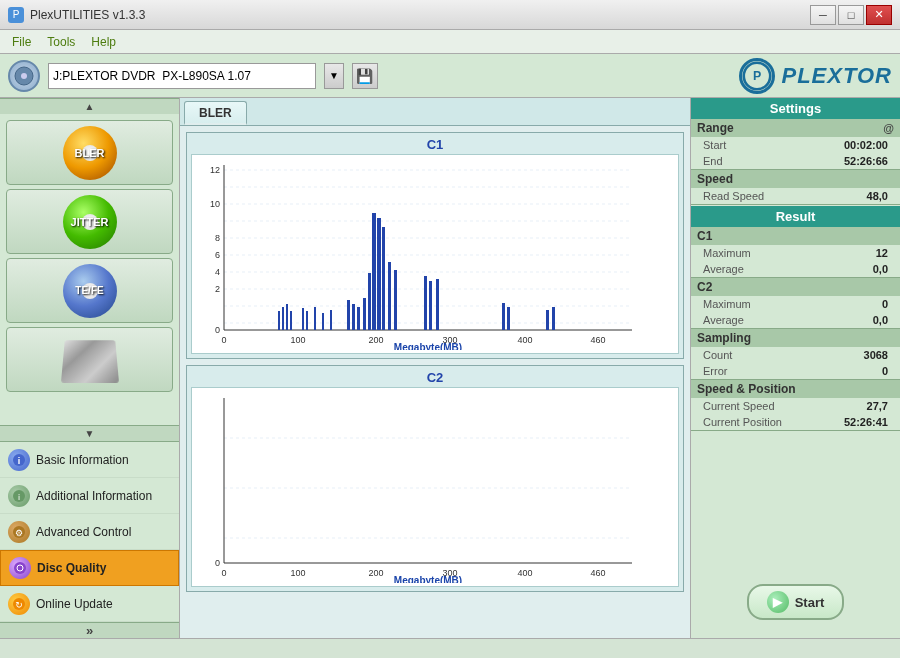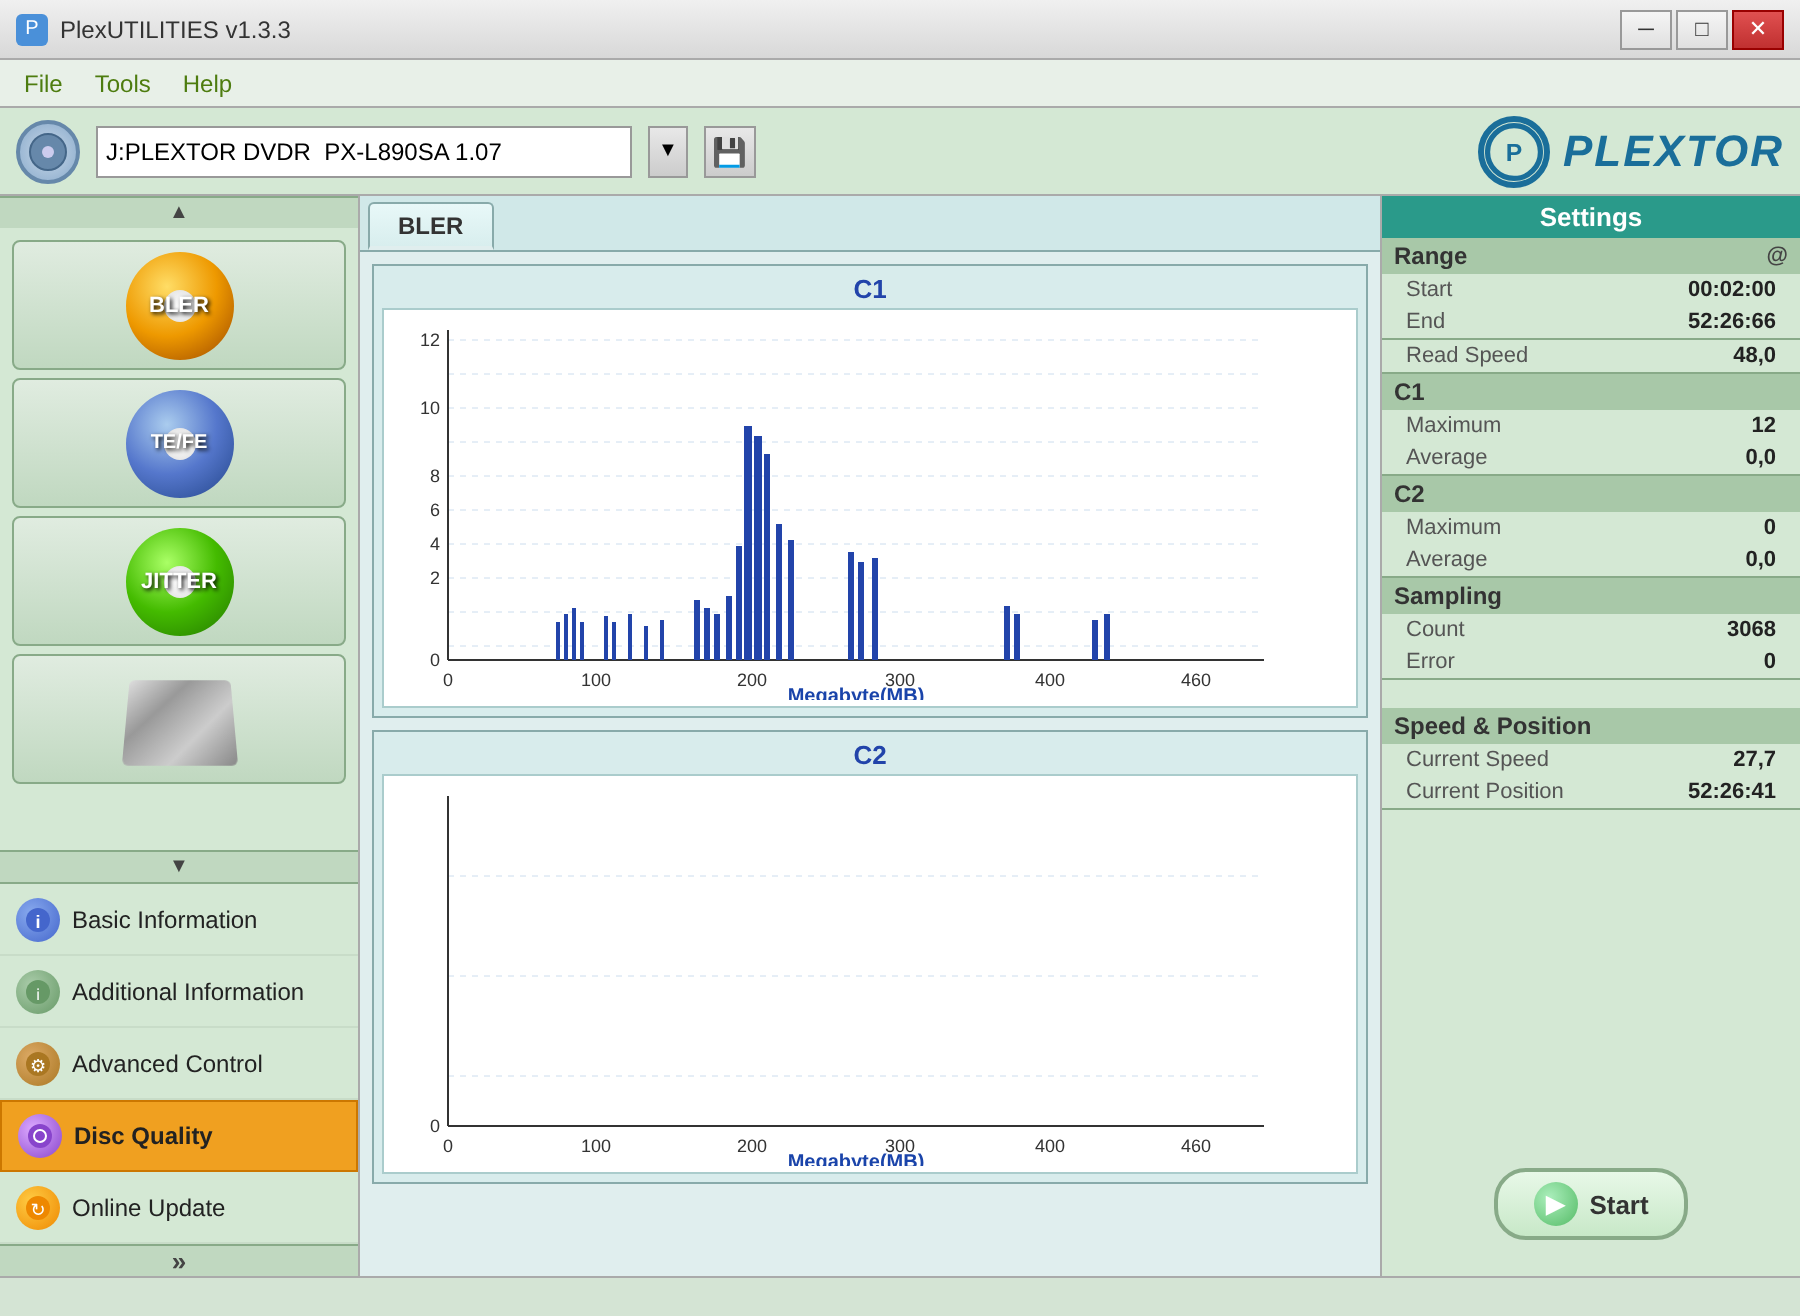--- a/index.html
+++ b/index.html
@@ -155,32 +155,32 @@
         <div style="position:relative; width:54px; height:54px;">
           <div style="width:54px;height:54px;background:radial-gradient(circle at 38% 32%, #ffdd66, #ee9900, #994400);border-radius:50%;display:flex;align-items:center;justify-content:center;position:relative;">
             <div style="width:16px;height:16px;background:radial-gradient(circle, #fff,#ddd);border-radius:50%;position:absolute;top:50%;left:50%;transform:translate(-50%,-50%);z-index:2;"></div>
             <span style="position:absolute;font-size:11px;font-weight:bold;color:white;text-shadow:1px 1px 2px #000;z-index:3;">BLER</span>
           </div>
         </div>
       </div>
 
       <div class="disc-btn" style="height:65px; display:flex; align-items:center; justify-content:center; background:linear-gradient(to bottom, #e0ece0, #c0d8c0); border:1px solid #88aa88; border-radius:4px; cursor:pointer;">
         <div style="position:relative; width:54px; height:54px;">
+          <div style="width:54px;height:54px;background:radial-gradient(circle at 38% 32%, #aaff66, #44bb00, #227700);border-radius:50%;display:flex;align-items:center;justify-content:center;position:relative;">
+            <div style="width:16px;height:16px;background:radial-gradient(circle, #fff,#ddd);border-radius:50%;position:absolute;top:50%;left:50%;transform:translate(-50%,-50%);z-index:2;"></div>
+            <span style="position:absolute;font-size:11px;font-weight:bold;color:white;text-shadow:1px 1px 2px #000;z-index:3;">JITTER</span>
+          </div>
+        </div>
+      </div>
+
+      <div class="disc-btn" style="height:65px; display:flex; align-items:center; justify-content:center; background:linear-gradient(to bottom, #e0ece0, #c0d8c0); border:1px solid #88aa88; border-radius:4px; cursor:pointer;">
+        <div style="position:relative; width:54px; height:54px;">
           <div style="width:54px;height:54px;background:radial-gradient(circle at 38% 32%, #aaccee, #5577cc, #224488);border-radius:50%;display:flex;align-items:center;justify-content:center;position:relative;">
             <div style="width:16px;height:16px;background:radial-gradient(circle, #fff,#ddd);border-radius:50%;position:absolute;top:50%;left:50%;transform:translate(-50%,-50%);z-index:2;"></div>
             <span style="position:absolute;font-size:10px;font-weight:bold;color:white;text-shadow:1px 1px 2px #000;z-index:3;">TE/FE</span>
-          </div>
-        </div>
-      </div>
-
-      <div class="disc-btn" style="height:65px; display:flex; align-items:center; justify-content:center; background:linear-gradient(to bottom, #e0ece0, #c0d8c0); border:1px solid #88aa88; border-radius:4px; cursor:pointer;">
-        <div style="position:relative; width:54px; height:54px;">
-          <div style="width:54px;height:54px;background:radial-gradient(circle at 38% 32%, #aaff66, #44bb00, #227700);border-radius:50%;display:flex;align-items:center;justify-content:center;position:relative;">
-            <div style="width:16px;height:16px;background:radial-gradient(circle, #fff,#ddd);border-radius:50%;position:absolute;top:50%;left:50%;transform:translate(-50%,-50%);z-index:2;"></div>
-            <span style="position:absolute;font-size:11px;font-weight:bold;color:white;text-shadow:1px 1px 2px #000;z-index:3;">JITTER</span>
           </div>
         </div>
       </div>
 
       <div class="disc-btn" style="height:65px; display:flex; align-items:center; justify-content:center; background:linear-gradient(to bottom, #e0ece0, #c0d8c0); border:1px solid #88aa88; border-radius:4px; cursor:pointer;">
         <div style="width:54px;height:44px;background:linear-gradient(135deg,#ddd,#999,#ccc,#888);border-radius:3px;transform:perspective(80px) rotateX(15deg);"></div>
       </div>
     </div>
 
     <div class="sidebar-scroll-btn" style="border-top:1px solid #88aa88;">▼</div>
@@ -358,26 +358,30 @@
         <span class="panel-row-label">Start</span>
         <span class="panel-row-value">00:02:00</span>
       </div>
       <div class="panel-row" style="display:flex; justify-content:space-between; padding:2px 12px; font-size:11px;">
         <span class="panel-row-label">End</span>
         <span class="panel-row-value">52:26:66</span>
       </div>
     </div>
 
     <div class="panel-section" style="border-bottom:1px solid #88aa88;">
+      <div class="panel-section-header" style="background:#a8c8a8; padding:2px 6px; font-weight:bold; font-size:12px; color:#333;">
+        <span>Speed</span>
+      </div>
       <div class="panel-row" style="display:flex; justify-content:space-between; padding:2px 12px; font-size:11px;">
         <span class="panel-row-label">Read Speed</span>
         <span class="panel-row-value">48,0</span>
       </div>
     </div>
 
+    <div id="result-header" style="background:#2a9a8a; color:white; font-weight:bold; text-align:center; padding:3px 0; font-size:13px; margin-top:1px;">Result</div>
 
     <div class="panel-section" style="border-bottom:1px solid #88aa88;">
       <div class="panel-section-header" style="background:#a8c8a8; padding:2px 6px; font-weight:bold; font-size:12px; color:#333;">
         <span>C1</span>
       </div>
       <div class="panel-row" style="display:flex; justify-content:space-between; padding:2px 12px; font-size:11px;">
         <span class="panel-row-label">Maximum</span>
         <span class="panel-row-value">12</span>
       </div>
       <div class="panel-row" style="display:flex; justify-content:space-between; padding:2px 12px; font-size:11px;">
@@ -407,21 +411,21 @@
       <div class="panel-row" style="display:flex; justify-content:space-between; padding:2px 12px; font-size:11px;">
         <span class="panel-row-label">Count</span>
         <span class="panel-row-value">3068</span>
       </div>
       <div class="panel-row" style="display:flex; justify-content:space-between; padding:2px 12px; font-size:11px;">
         <span class="panel-row-label">Error</span>
         <span class="panel-row-value">0</span>
       </div>
     </div>
 
-    <div class="panel-section" style="border-bottom:1px solid #88aa88;margin-top:14px;">
+    <div class="panel-section" style="border-bottom:1px solid #88aa88;">
       <div class="panel-section-header" style="background:#a8c8a8; padding:2px 6px; font-weight:bold; font-size:12px; color:#333;">
         <span>Speed &amp; Position</span>
       </div>
       <div class="panel-row" style="display:flex; justify-content:space-between; padding:2px 12px; font-size:11px;">
         <span class="panel-row-label">Current Speed</span>
         <span class="panel-row-value">27,7</span>
       </div>
       <div class="panel-row" style="display:flex; justify-content:space-between; padding:2px 12px; font-size:11px;">
         <span class="panel-row-label">Current Position</span>
         <span class="panel-row-value">52:26:41</span>

